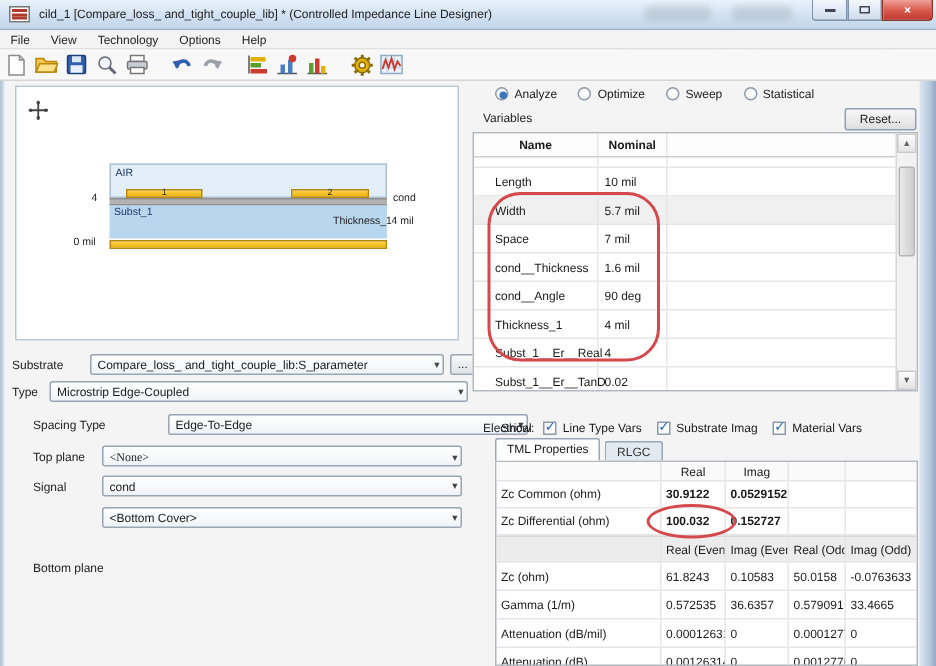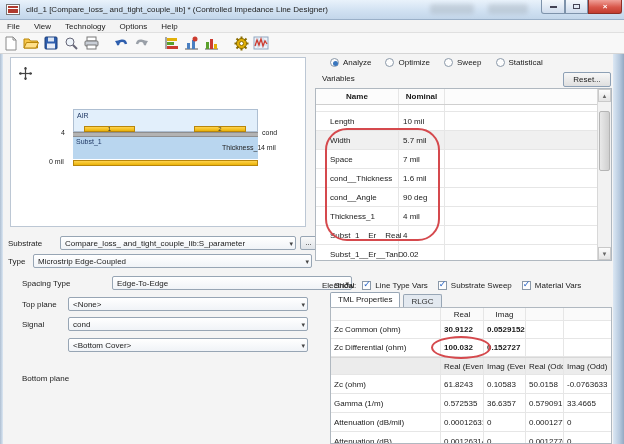--- a/index.html
+++ b/index.html
@@ -296,21 +296,21 @@
   <div class="combo" style="left:33px; top:254px; width:279px;">
     <span>Microstrip Edge-Coupled</span><span class="arrow">▾</span>
   </div>
 
   <span class="field-label" style="left:22px; top:279px;">Spacing Type</span>
   <div class="combo" style="left:68px; top:276px; width:240px;margin-left:44px;">
     <span>Edge-To-Edge</span><span class="arrow">▾</span>
   </div>
 
   <span class="field-label" style="left:22px; top:300px;">Top plane</span>
-  <div class="combo" style="left:68px; top:297px; width:240px;">
+  <div class="combo" style="left:68px; top:297px; width:240px;font-family:Liberation Serif, serif;">
     <span>&lt;None&gt;</span><span class="arrow">▾</span>
   </div>
 
   <span class="field-label" style="left:22px; top:320px;">Signal</span>
   <div class="combo" style="left:68px; top:317px; width:240px;">
     <span>cond</span><span class="arrow">▾</span>
   </div>
 
   <span class="field-label" style="left:22px; top:341px;margin-top:33px;">Bottom plane</span>
   <div class="combo" style="left:68px; top:338px; width:240px;">
@@ -404,21 +404,21 @@
     <span class="chk">
       <span class="chk-box">
           <span class="mark">✓</span>
         </span>
       <span>Line Type Vars</span>
       </span>
     <span class="chk">
       <span class="chk-box">
           <span class="mark">✓</span>
         </span>
-      <span>Substrate Sweep</span>
+      <span>Substrate Imag</span>
       </span>
     <span class="chk">
       <span class="chk-box">
           <span class="mark">✓</span>
         </span>
       <span>Material Vars</span>
       </span>
   </div>
 
   <span class="section-label" style="left:322px; top:281px;">Electrical</span>

